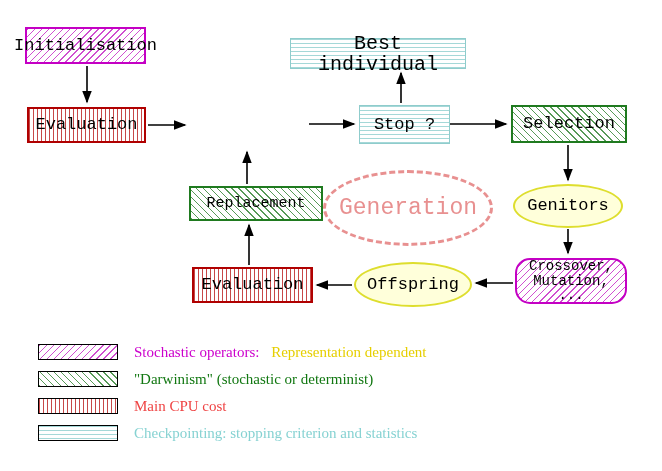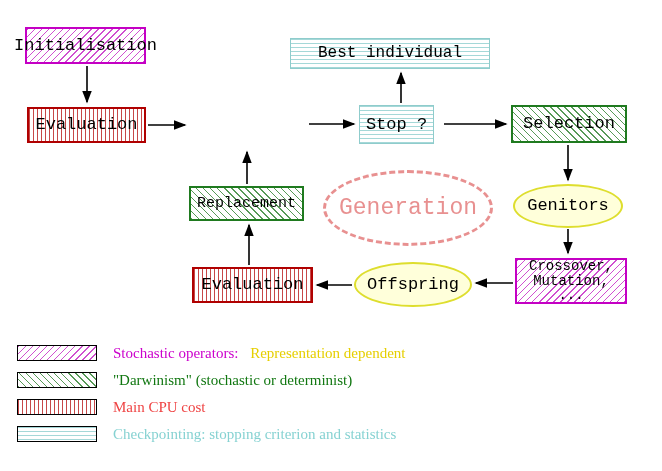--- a/index.html
+++ b/index.html
@@ -38,36 +38,36 @@
   .generation-ellipse {
     border-radius:50%;
     border:3px dashed #e89090;
     color:#e89090;
     font-size:23px;
     background:transparent;
   }
 
   
   #n-init        { left:25px;  top:27px;  width:121px; height:37px; }
-  #n-best        { left:290px; top:38px;  width:200px; height:31px; font-size:16px; }
+  #n-best        { left:290px; top:38px;  width:176px; height:31px; font-size:20px; }
   #n-eval-top    { left:27px;  top:107px; width:119px; height:36px; }
   #n-parents     { left:190px; top:104px; width:118px; height:44px; }
-  #n-stop        { left:359px; top:105px; width:75px;  height:39px; }
+  #n-stop        { left:359px; top:105px; width:91px;  height:39px; }
   #n-selection   { left:511px; top:105px; width:116px; height:38px; }
-  #n-replacement { left:189px; top:186px; width:115px; height:35px; font-size:15px; }
+  #n-replacement { left:189px; top:186px; width:134px; height:35px; font-size:15px; }
   #n-generation  { left:323px; top:170px; width:170px; height:76px; }
   #n-genitors    { left:513px; top:184px; width:110px; height:44px; }
   #n-eval-bot    { left:192px; top:267px; width:121px; height:36px; }
   #n-offspring   { left:354px; top:262px; width:118px; height:45px; }
-  #n-crossover   { left:515px; top:258px; width:112px; height:46px; font-size:14px; flex-direction:column; }
+  #n-crossover   { left:515px; top:258px; width:112px; height:46px; font-size:14px; flex-direction:column;border-radius:15px; }
 
   .arrows { position:absolute; left:0; top:0; pointer-events:none; }
 
   
-  .legend-row { position:absolute; left:17px; display:flex; align-items:center; height:18px; }
+  .legend-row { position:absolute; left:38px; display:flex; height:18px; }
   .legend-swatch { width:80px; height:16px; box-sizing:border-box; border:1px solid; margin-right:16px; flex:none; }
   .legend-text { font-size:15px; white-space:nowrap; }
   #lg-row-0 { top:344px; }
   #lg-row-1 { top:371px; }
   #lg-row-2 { top:398px; }
   #lg-row-3 { top:425px; }
   .c-magenta { color:#cc00cc; }
   .c-yellow  { color:#e6cf00; }
   .c-green   { color:#117711; }
   .c-red     { color:#ef4444; }

